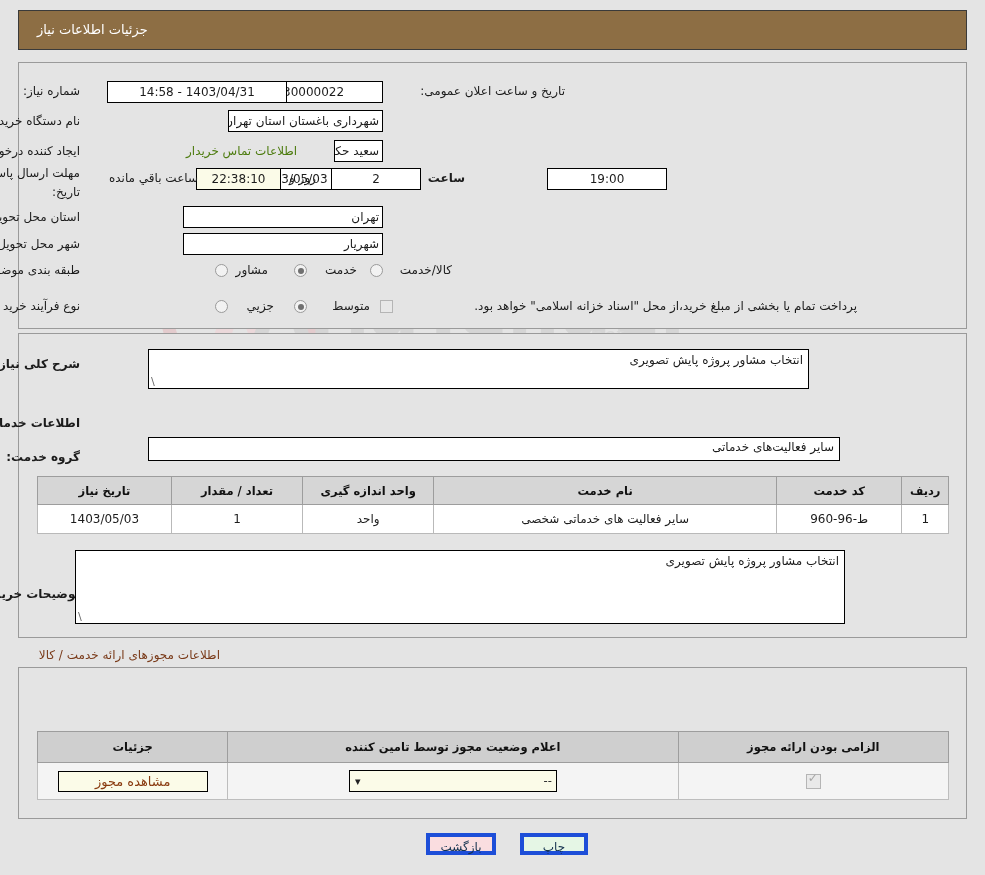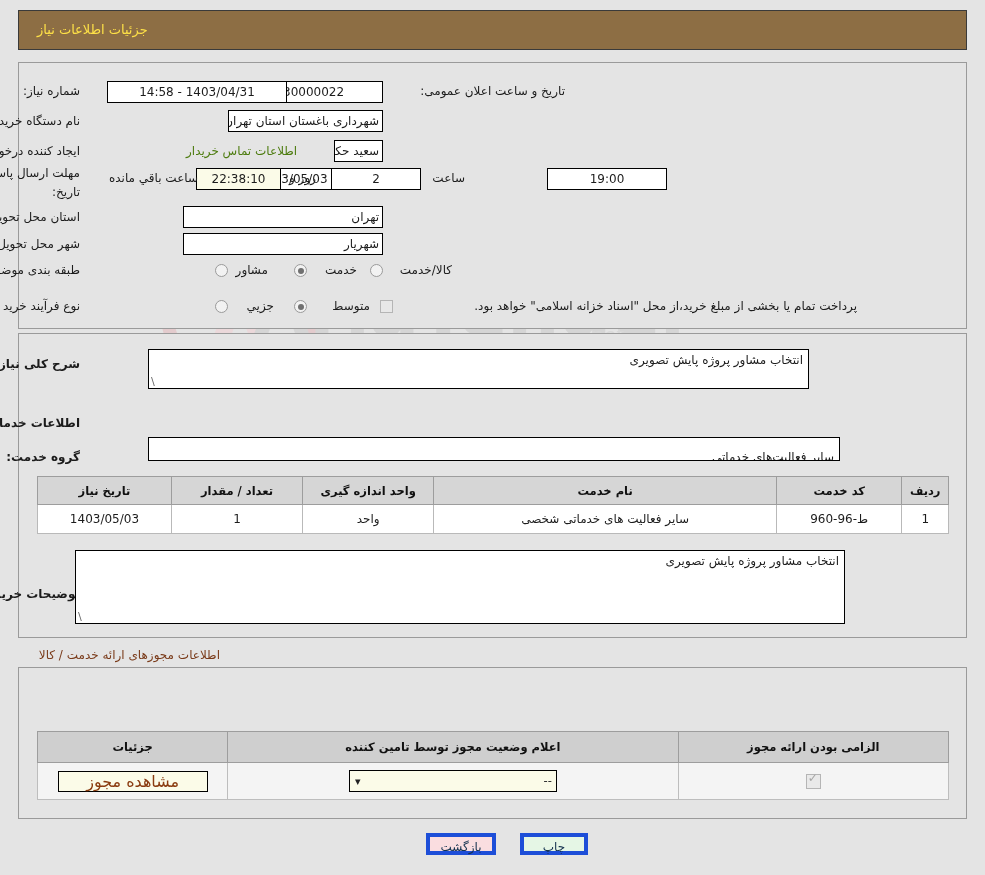--- a/index.html
+++ b/index.html
@@ -57,21 +57,21 @@
     left: 18px;
     top: 10px;
     width: 949px;
     height: 40px;
     background: #8d6e44;
     border: 1px solid #3a3a3a;
     box-sizing: border-box;
     z-index: 3;
   }
   .titlebar .t-text {
-    color: #fde047;
+    color: #ffffff;
     font-size: 13px;
     line-height: 38px;
     padding-right: 0;
     padding-left: 18px;
     text-align: left;
   }
 
   
   .panel {
     position: absolute;
@@ -239,21 +239,21 @@
   }
 
   .btn-view {
     display: inline-block;
     width: 150px;
     height: 21px;
     line-height: 19px;
     background: #fbfbe8;
     border: 1px solid #000;
     box-sizing: border-box;
-    font-size: 16px;
+    font-size: 13px;
     color: #8a3b10;
     text-align: center;
   }
 
   
   .fbtn {
     position: absolute;
     height: 22px;
     line-height: 20px;
     text-align: center;
@@ -295,21 +295,21 @@
   <div class="fld ta-r" style="right:602px; top:110px; left:228px;">شهرداری باغستان استان تهران</div>
 
   <div class="lbl" style="right:905px; top:144px;">ایجاد کننده درخواست:</div>
   <div class="fld ta-r" style="right:602px; top:140px; left:334px;">سعید حکیمی پور مسئول کاربردازی شهرداری باغستان استان تهران</div>
   <div class="lbl link" style="right:762px; top:144px; left:-9999px;"></div>
   <div class="lbl link" style="left:186px; top:144px; right:auto;">اطلاعات تماس خریدار</div>
 
   <div class="lbl" style="right:905px; top:166px;">مهلت ارسال پاسخ: تا</div>
   <div class="lbl" style="right:905px; top:185px;">تاریخ:</div>
   <div class="fld" style="right:602px; top:168px; width:180px;">1403/05/03</div>
-  <div class="lbl" style="right:520px; top:171px;">ساعت</div>
+  <div class="lbl" style="right:520px; top:171px;font-weight:bold;">ساعت</div>
   <div class="fld" style="right:318px; top:168px; width:120px;">19:00</div>
   <div class="fld" style="right:564px; top:168px; left:330px; width:90px;">2</div>
   <div class="lbl" style="left:289px; top:171px; right:auto;">روز و</div>
   <div class="fld yellow" style="left:196px; top:168px; width:85px;">22:38:10</div>
   <div class="lbl" style="left:109px; top:171px; right:auto;">ساعت باقي مانده</div>
 
   <div class="lbl" style="right:905px; top:210px;">استان محل تحویل:</div>
   <div class="fld ta-r" style="right:602px; top:206px; width:200px;">تهران</div>
 
   <div class="lbl" style="right:905px; top:237px;">شهر محل تحویل:</div>
@@ -335,21 +335,21 @@
 
   <div class="lbl b" style="right:905px; top:357px;">شرح کلی نیاز:</div>
   <div class="tbox" style="right:176px; top:349px; left:148px; height:40px;">
     <span>انتخاب مشاور پروژه پایش تصویری</span>
     <span class="grip">⧵</span>
   </div>
 
   <div class="lbl b" style="right:905px; top:416px;">اطلاعات خدمات مورد نیاز</div>
 
   <div class="lbl b" style="right:905px; top:450px;">گروه خدمت:</div>
-  <div class="tbox" style="right:145px; top:437px; left:148px; height:24px; padding-top:12px;">
+  <div class="tbox" style="right:145px; top:437px; left:148px; height:24px; padding-top:2px;">
     <span>سایر فعالیت‌های خدماتی</span>
   </div>
 
   <table class="tbl" style="right:36px; top:476px; width:912px;">
     <thead>
       <tr>
         <th style="width:34px;margin-left:30px;">ردیف</th>
         <th style="width:120px;">کد خدمت</th>
         <th style="width:370px;">نام خدمت</th>
         <th style="width:130px;">واحد اندازه گیری</th>

